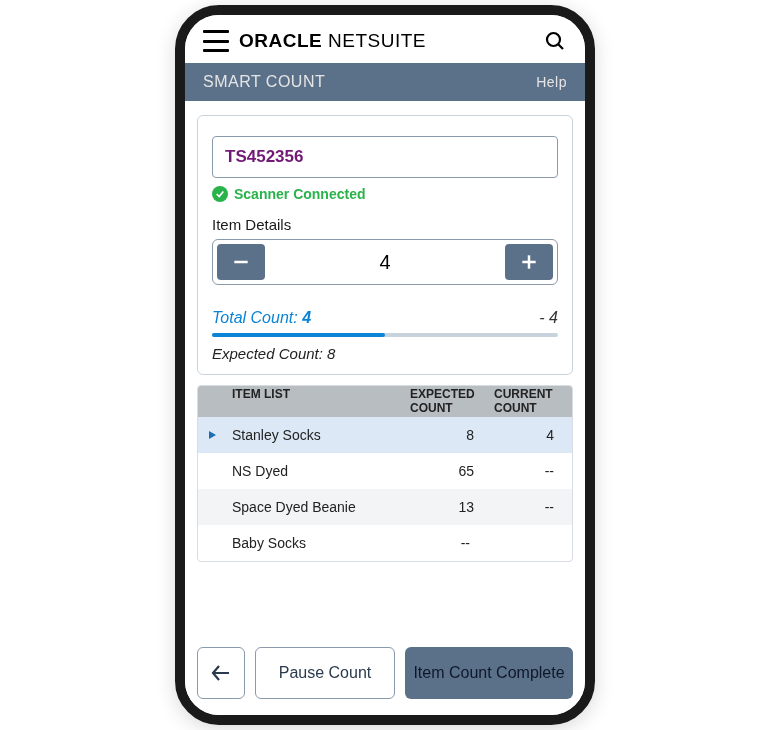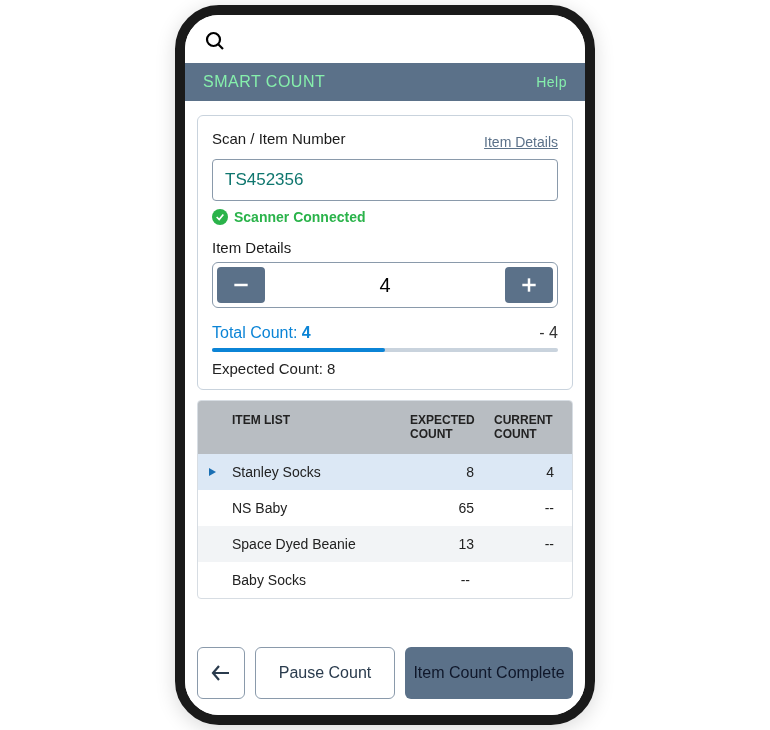--- a/index.html
+++ b/index.html
@@ -40,21 +40,21 @@
     width: 26px; height: 22px;
     display: flex; flex-direction: column; justify-content: space-between;
     cursor: pointer;
   }
   .hamburger span { display:block; height:3px; background:#000; border-radius:1px; }
   .brand { font-weight: 700; letter-spacing: 0.5px; font-size: 19px; color:#000; }
   .brand .light { font-weight: 500; }
   .search-icon { width: 24px; height: 24px; cursor:pointer; }
   .section-bar {
     background: #5b7189;
-    color: #86efac;
+    color: #e5e5e5;
     display: flex;
     justify-content: space-between;
     align-items: center;
     padding: 10px 18px;
     font-size: 16px;
     letter-spacing: 0.5px;
   }
   .section-bar .help { font-size: 14px; }
   .content { padding: 14px 12px 0; flex: 1; overflow: hidden; display:flex; flex-direction:column; gap:10px; }
   .card {
@@ -65,51 +65,52 @@
   }
   .row-flex { display: flex; justify-content: space-between; align-items: center; }
   .label { font-size: 15px; color: #1a1a1a; margin-bottom: 6px; display:block; }
   .item-details { font-size: 14px; color: #5b7189; text-decoration: underline; cursor:pointer; }
   .text-input {
     width: 100%;
     border: 1px solid #8a9aab;
     border-radius: 4px;
     padding: 10px 12px;
     font-size: 17px;
-    color: #0f766e;
+    color: #701a75;
     margin-top: 6px;
+    font-weight: bold;
   }
   .scanner-row { display:flex; align-items:center; gap:6px; margin-top:8px; }
   .check-circle {
     width:16px; height:16px; border-radius:50%; background:#2ab34a;
     display:flex; align-items:center; justify-content:center; color:#fff; font-size:11px; font-weight:bold;
   }
   .scanner-text { color:#2ab34a; font-size:14px;font-weight:bold; }
   .stepper {
     display:flex; align-items:stretch; border:1px solid #8a9aab; border-radius:6px; overflow:hidden; height:46px;
   }
   .stepper-btn {
     width:48px; background:#5b7189; color:#fff; display:flex; align-items:center; justify-content:center; font-size:26px; cursor:pointer; user-select:none;
     border-radius:4px; margin:4px;
   }
   .stepper-value { flex:1; display:flex; align-items:center; justify-content:center; font-size:20px; }
-  .totals { margin-top:16px; }
+  .totals { margin-top:24px;font-style:italic; }
   .total-row { display:flex; justify-content:space-between; align-items:center; font-size:16px; }
   .total-count-label { color:#0b84d6; font-weight:500; }
   .total-count-value { color:#0b84d6; font-weight:700; }
   .variance { color:#333; }
   .progress-track { height:4px; background:#c9d3dd; margin-top:6px; border-radius:2px; position:relative; }
   .progress-fill { height:100%; background:#0b84d6; border-radius:2px; }
   .expected-row { margin-top:8px; font-size:15px; color:#222; }
   .table-wrap { border:1px solid #d7dde3; border-radius:4px; overflow:hidden; }
   .table-head {
     display:grid; grid-template-columns: 28px 1fr 84px 84px;
     background:#b8bdc2; font-size:12px; color:#222; font-weight:600;
   }
-  .table-head > div { padding:12px 6px; line-height:1.2; }
+  .table-head > div { padding:1px 6px; line-height:1.2; }
   .tbody .trow {
     display:grid; grid-template-columns: 28px 1fr 84px 84px;
     font-size:14px; color:#222;
   }
   .tbody .trow > div { padding:10px 6px; }
   .tbody .trow:nth-child(odd){ background:#f2f4f6; }
   .tbody .trow.active { background:#dce8f5; }
   .row-indicator { color:#1a6fb3; display:flex; align-items:center; justify-content:center; }
   .num { text-align:right; padding-right:14px !important; }
   .cur { text-align:right; padding-right:18px !important; }
@@ -124,38 +125,45 @@
   .btn-pause { flex: 0 0 140px; height:52px; font-weight:500; }
   .btn-primary { flex:1; height:52px; background:#5b7189; color:#0f172a; border:none; text-align:center; line-height:1.2; padding:4px 8px;}
 </style>
 </head>
 <body>
 
 <div class="phone-frame">
   <div class="phone-inner">
 
     <div class="app-header">
+      <div class="header-left">
+        <div class="hamburger">
+          <span></span>
+            <span></span>
+            <span></span>
+        </div>
+        <div class="brand">
+          <span>ORACLE</span>
+          <span class="light">NETSUITE</span>
+        </div>
+      </div>
       <svg class="search-icon" viewBox="0 0 24 24" fill="none" stroke="#000" stroke-width="2.2">
         <circle cx="10.5" cy="10.5" r="6.5"></circle>
         <line x1="20" y1="20" x2="15.2" y2="15.2"></line>
       </svg>
     </div>
 
     <div class="section-bar">
       <span>SMART COUNT</span>
       <span class="help">Help</span>
     </div>
 
     <div class="content">
 
       <div class="card">
-        <div class="row-flex">
-          <span class="label">Scan / Item Number</span>
-          <span class="item-details">Item Details</span>
-        </div>
         <input class="text-input" value="TS452356" style="">
         <div class="scanner-row">
           <div class="check-circle">
             <svg width="10" height="10" viewBox="0 0 24 24" fill="none" stroke="#fff" stroke-width="4">
                 <polyline points="4,12 10,18 20,6"></polyline>
               </svg>
           </div>
           <span class="scanner-text">Scanner Connected</span>
         </div>
 
@@ -208,21 +216,21 @@
                 <svg width="12" height="12" viewBox="0 0 24 24">
                   <polygon points="6,4 20,12 6,20" fill="#1a6fb3"></polygon>
                 </svg>
               </div>
               <div>Stanley Socks</div>
               <div class="num">8</div>
               <div class="cur">4</div>
             </div>
             <div class="trow">
               <div class="row-indicator"></div>
-              <div>NS Baby</div>
+              <div>NS Dyed</div>
               <div class="num">65</div>
               <div class="cur">--</div>
             </div>
             <div class="trow">
               <div class="row-indicator"></div>
               <div>Space Dyed Beanie</div>
               <div class="num">13</div>
               <div class="cur">--</div>
             </div>
             <div class="trow">

